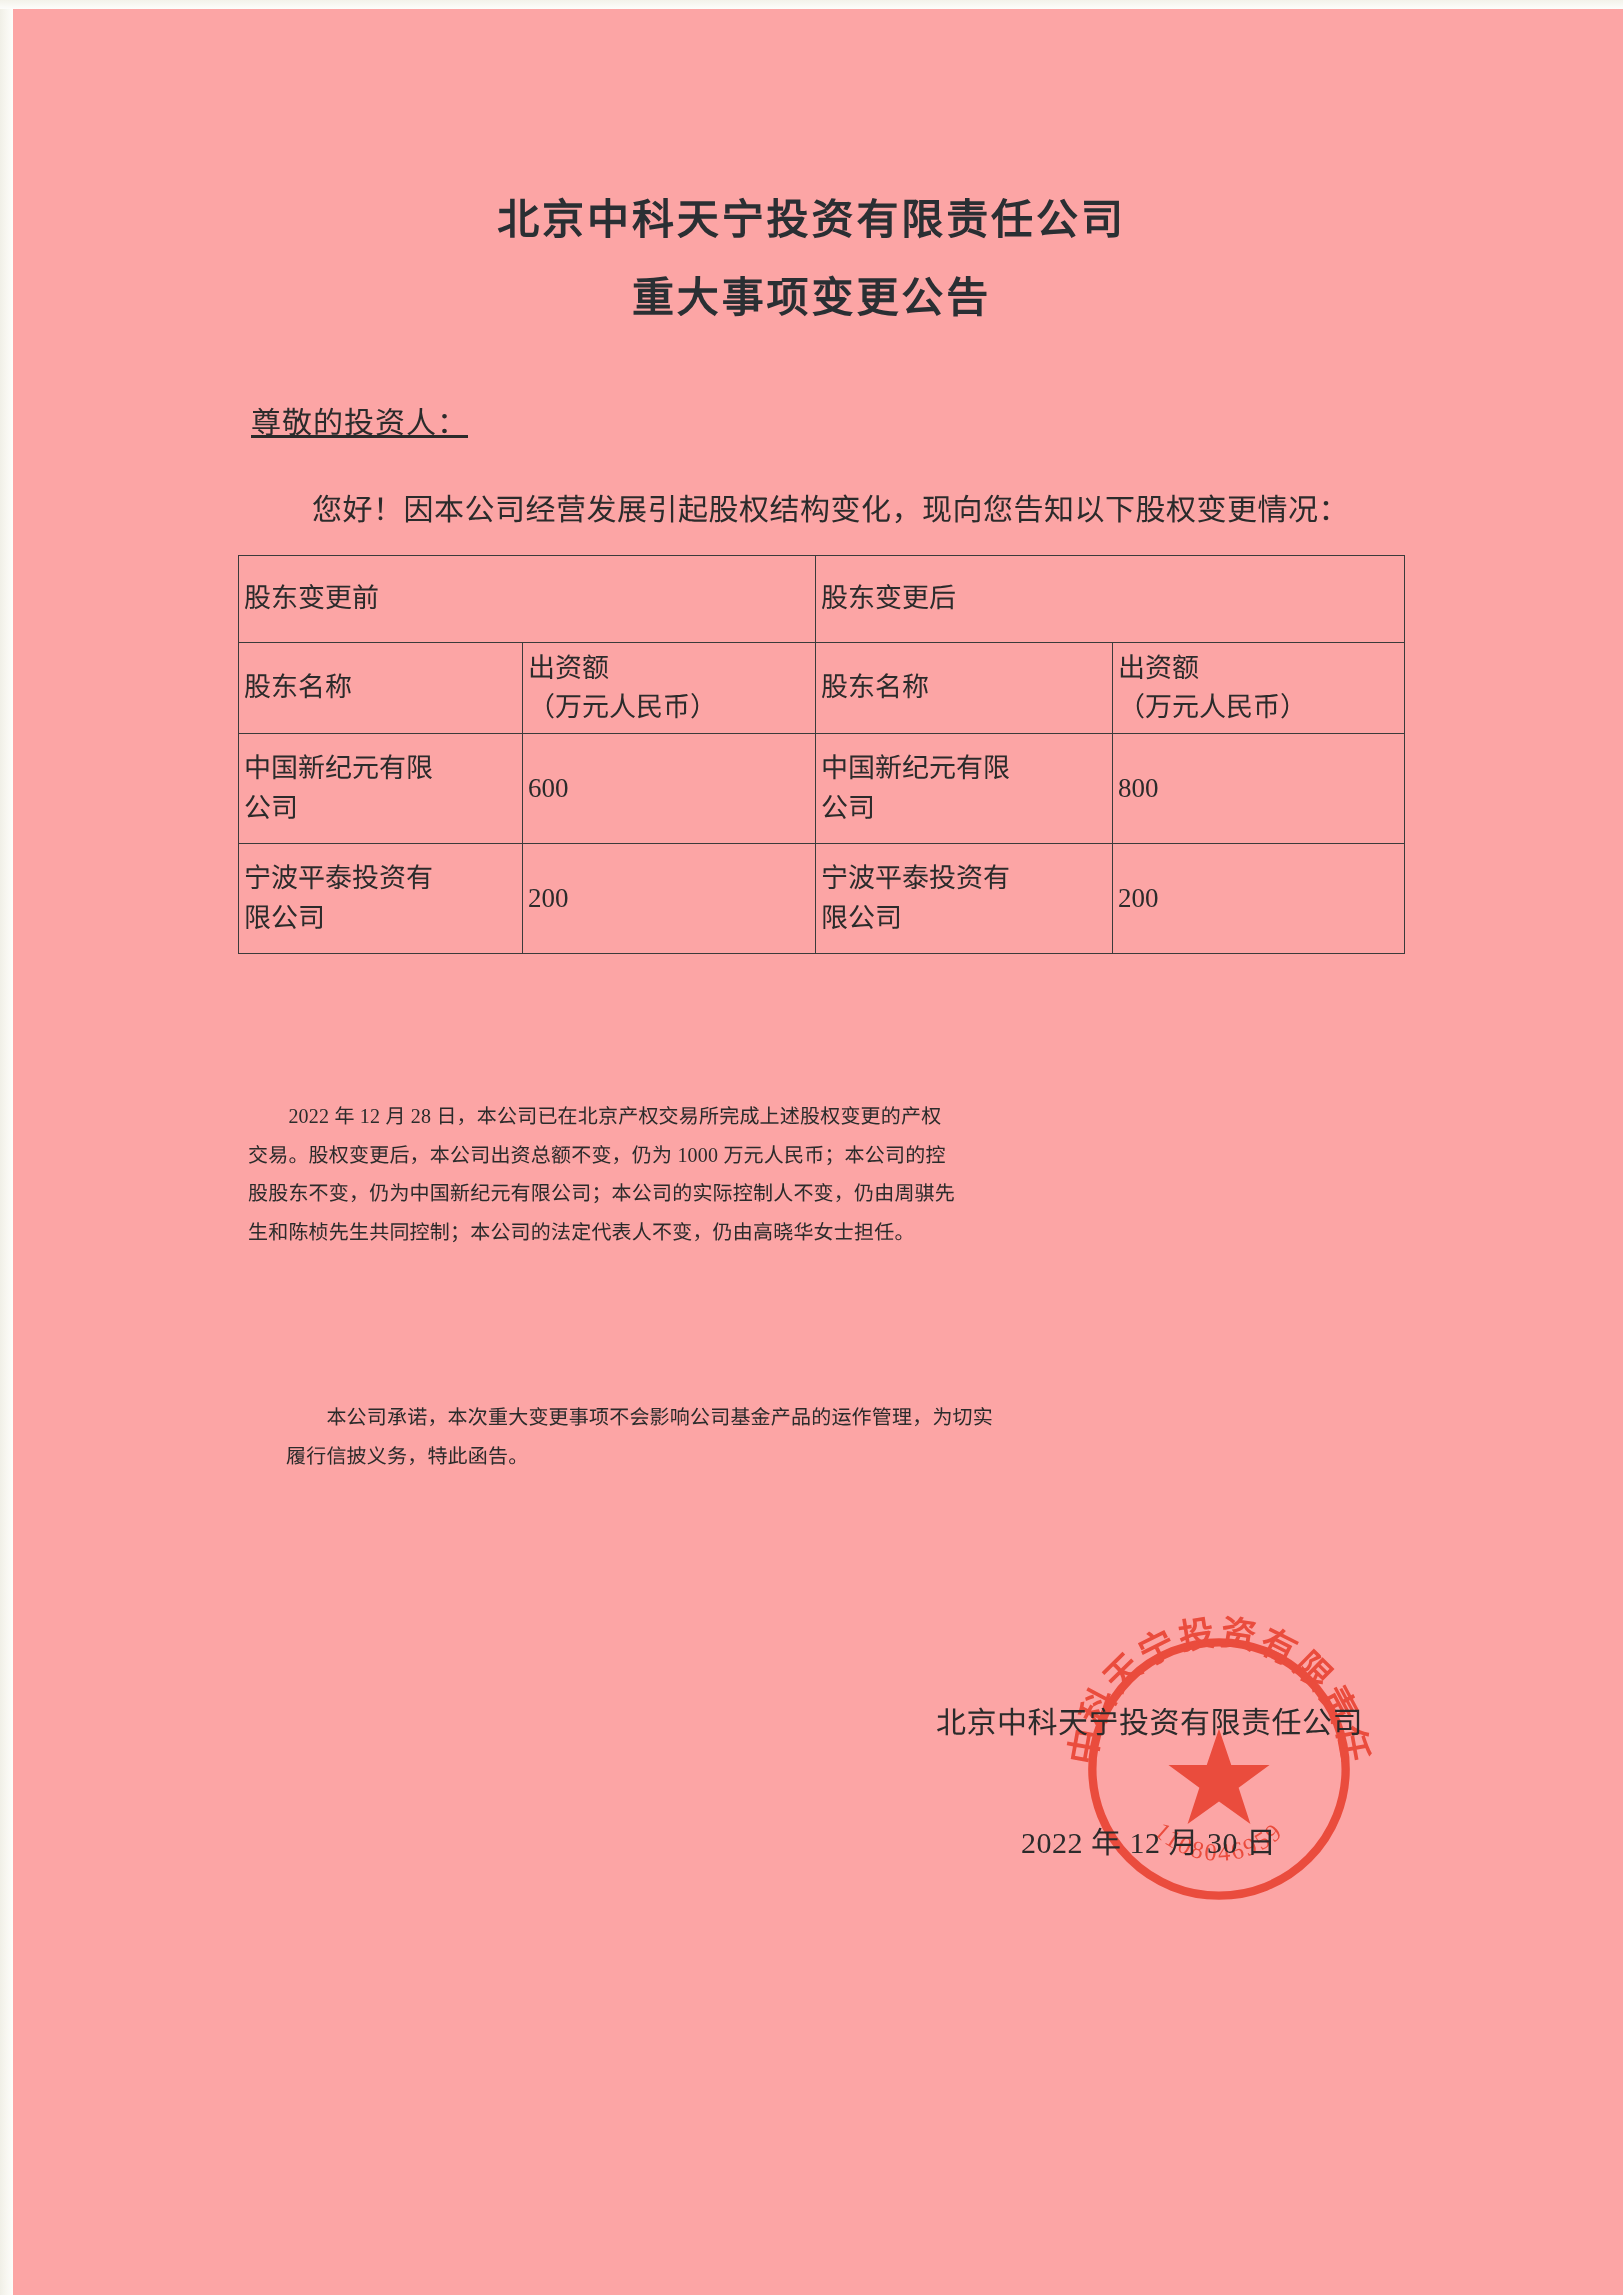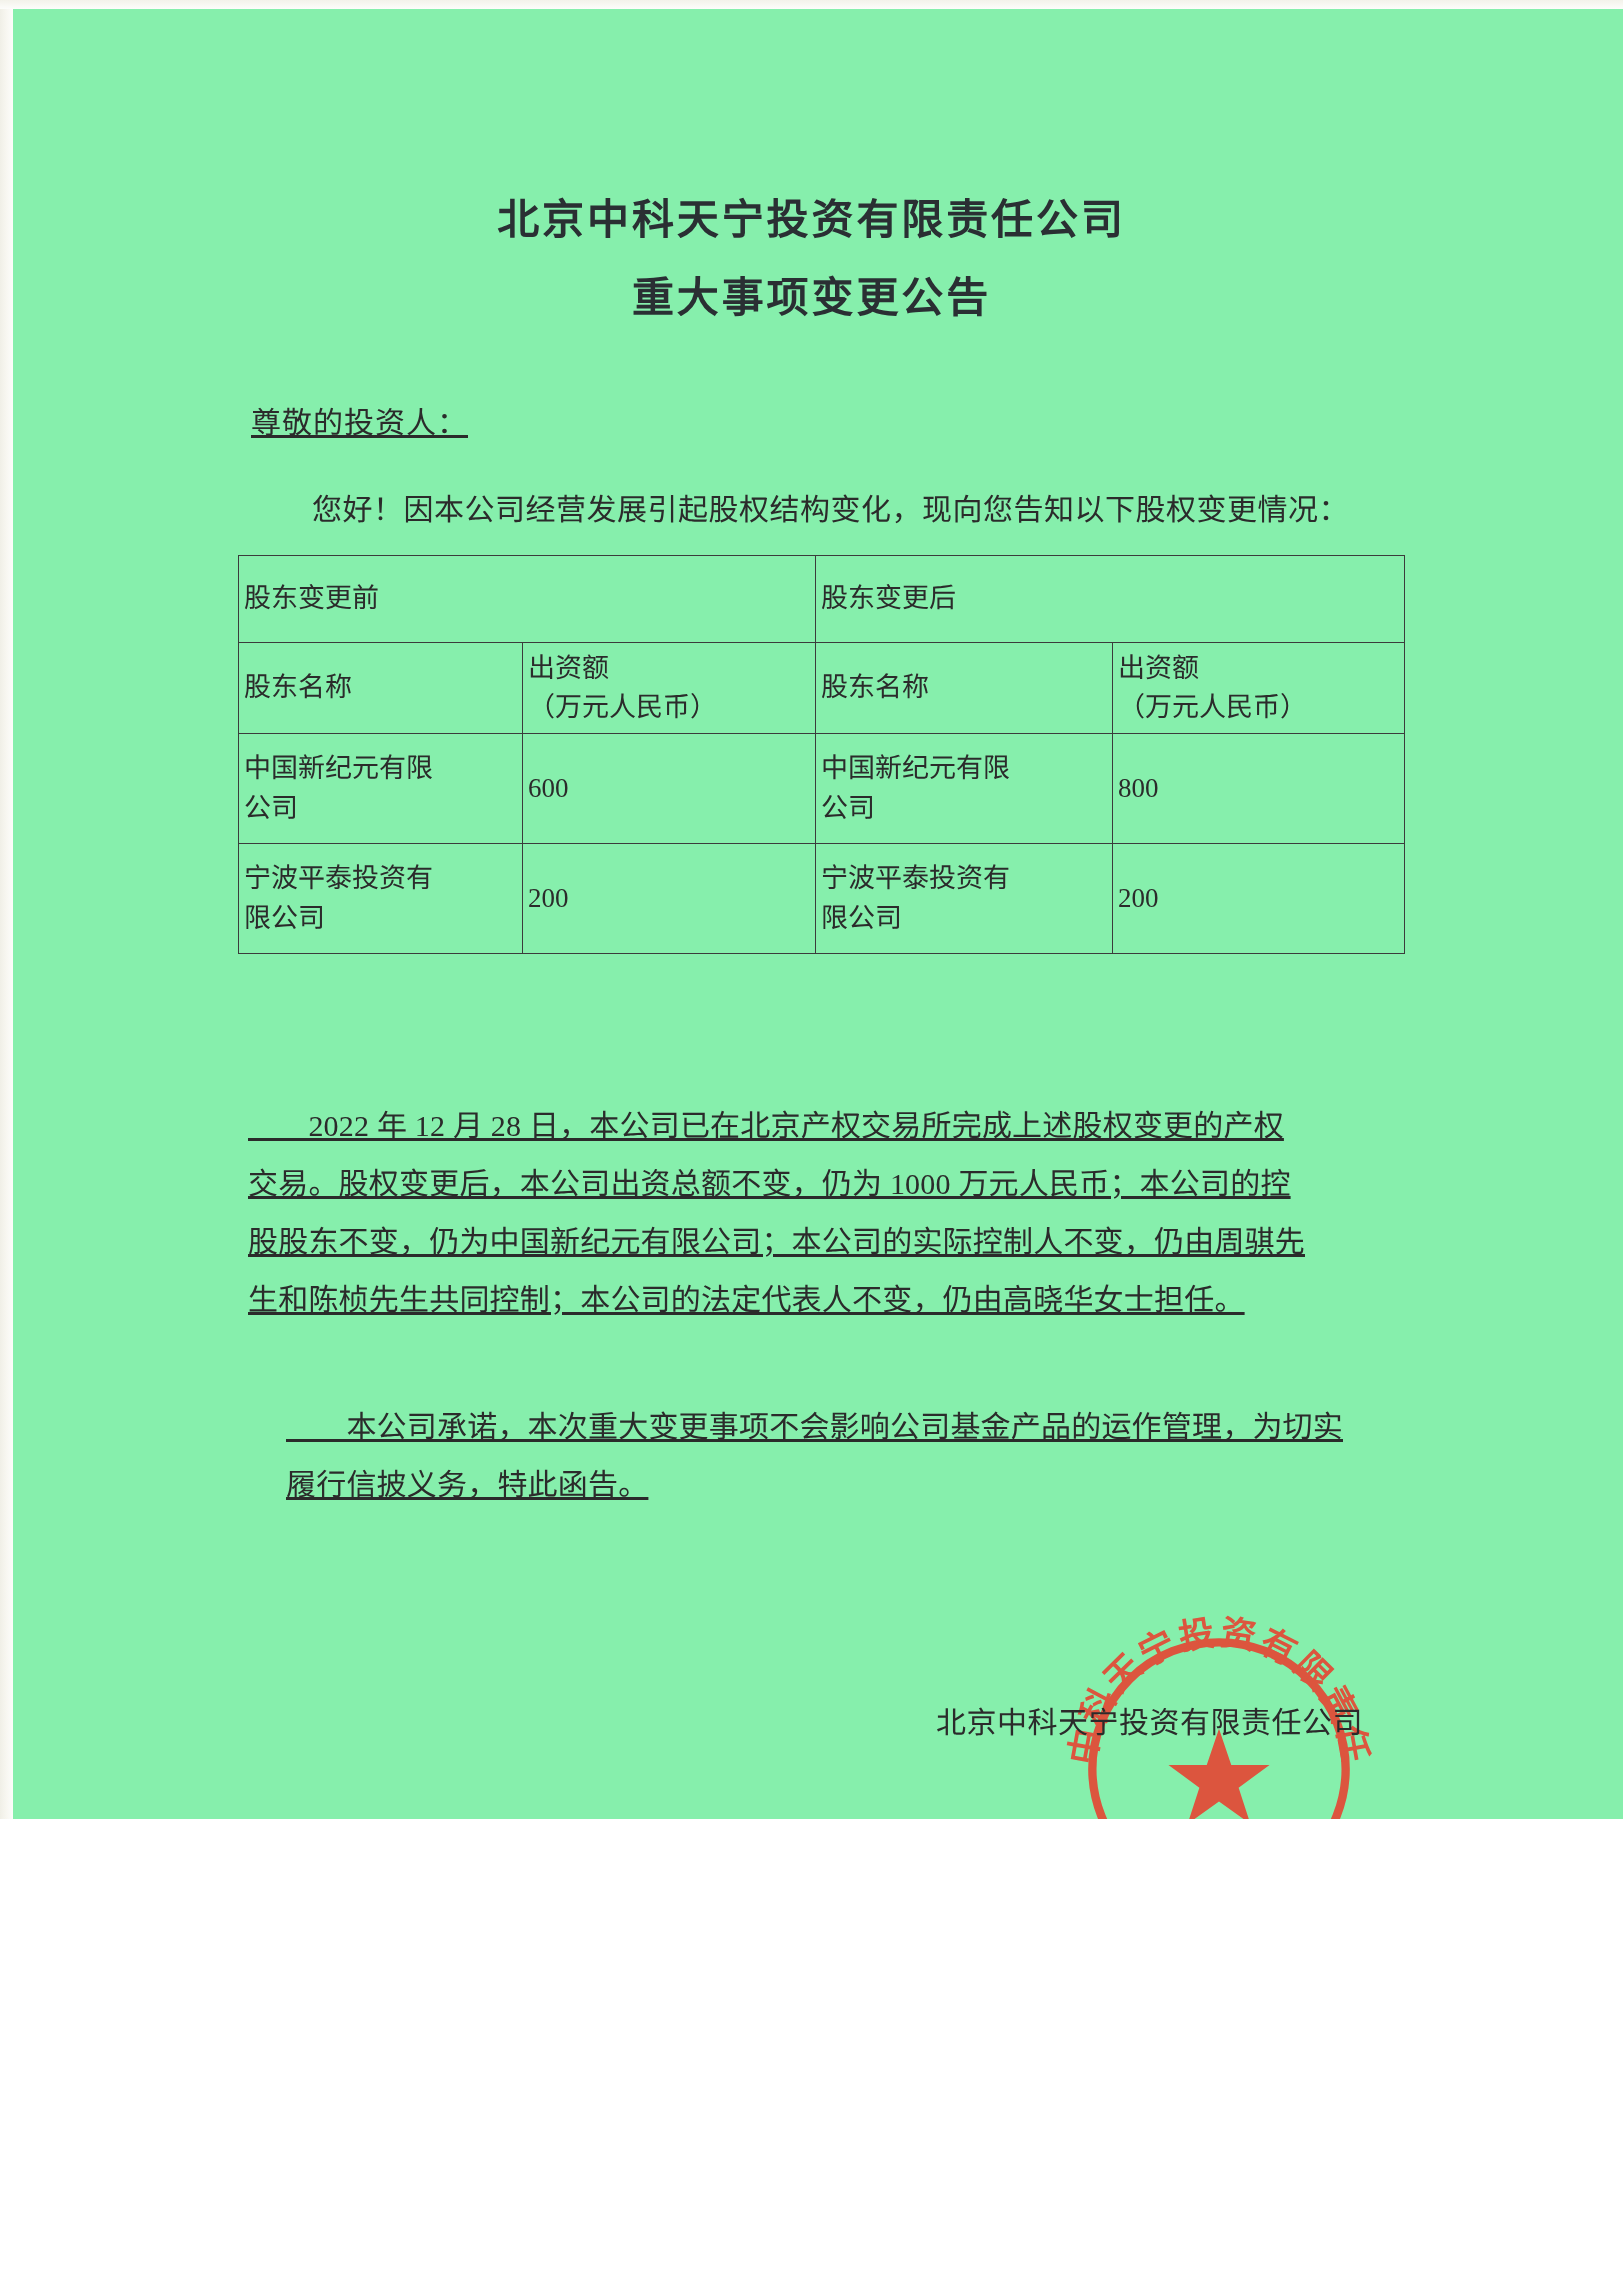--- a/index.html
+++ b/index.html
@@ -9,22 +9,22 @@
     background: #ffffff;
   }
   body {
     font-family: "Liberation Serif", "DejaVu Serif", serif;
     color: #1c1c1c;
   }
 
   .page {
     position: relative;
     width: 1623px;
-    height: 1819px;
-    background: #86efac;
+    height: 2295px;
+    background: #fca5a5;
     overflow: hidden;
   }
 
   
   .scan-edge-left {
     position: absolute;
     left: 0;
     top: 0;
     width: 12.8px;
     height: 100%;
@@ -125,26 +125,25 @@
   .row-data.row-tall td { height: 112px; }
 
   .cell-two-line { white-space: pre-line; }
   .num-cell { font-size: 28.5px; }
   .dash-cell { font-size: 28.5px; letter-spacing: -1px; }
 
   
   .body-para {
     position: absolute;
     width: 1179px;
-    font-size: 30px;
+    font-size: 20px;
     line-height: 1.93;
     letter-spacing: 0.2px;
     color: #2b2b2b;
     text-align: justify;
-    text-decoration: underline;
   }
   .body-para .line { display: block; white-space: pre; }
   .para-1 { left: 248px; top: 1097px; }
   .para-2 { left: 248px; top: 1398px; margin-left: 38px; }
 
   
   .sign-block {
     position: absolute;
     left: 936px;
     top: 1705px;

